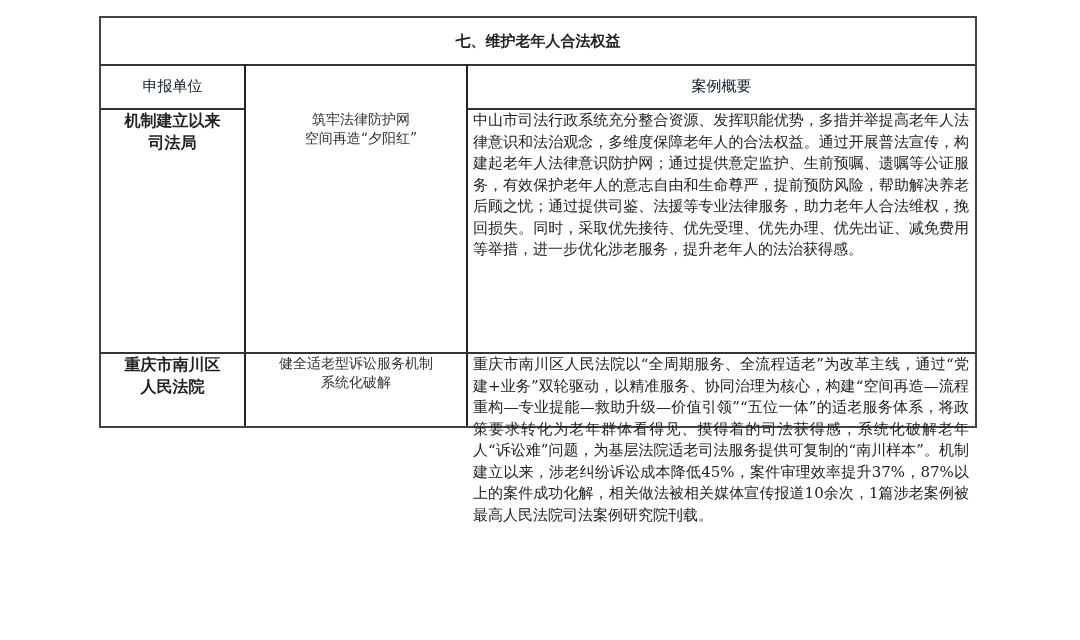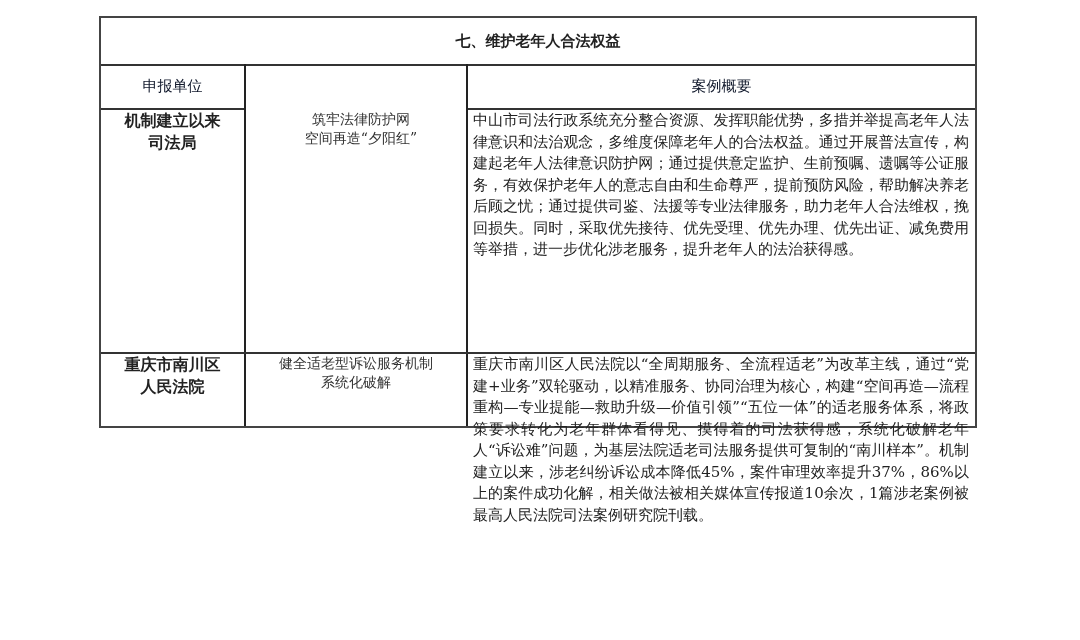--- a/index.html
+++ b/index.html
@@ -52,16 +52,16 @@
           <span style="display:block">人民法院</span>
         </div>
     </div>
     <div class="cell cname" style="left:145px;width:220px;">
       <div>
           <span style="display:block">健全适老型诉讼服务机制</span>
           <span style="display:block">系统化破解</span>
         </div>
     </div>
     <div class="cell summary" style="left:367px;width:507px;">
-      <span>重庆市南川区人民法院以“全周期服务、全流程适老”为改革主线，通过“党建+业务”双轮驱动，以精准服务、协同治理为核心，构建“空间再造—流程重构—专业提能—救助升级—价值引领”“五位一体”的适老服务体系，将政策要求转化为老年群体看得见、摸得着的司法获得感，系统化破解老年人“诉讼难”问题，为基层法院适老司法服务提供可复制的“南川样本”。机制建立以来，涉老纠纷诉讼成本降低45%，案件审理效率提升37%，86%以上的案件成功化解，相关做法被相关媒体宣传报道10余次，1篇涉老案例被最高人民法院司法案例研究院刊载。</span>
+      <span>重庆市南川区人民法院以“全周期服务、全流程适老”为改革主线，通过“党建+业务”双轮驱动，以精准服务、协同治理为核心，构建“空间再造—流程重构—专业提能—救助升级—价值引领”“五位一体”的适老服务体系，将政策要求转化为老年群体看得见、摸得着的司法获得感，系统化破解老年人“诉讼难”问题，为基层法院适老司法服务提供可复制的“南川样本”。机制建立以来，涉老纠纷诉讼成本降低45%，案件审理效率提升37%，87%以上的案件成功化解，相关做法被相关媒体宣传报道10余次，1篇涉老案例被最高人民法院司法案例研究院刊载。</span>
     </div>
   </div>
 </div>
 
 </body></html>

